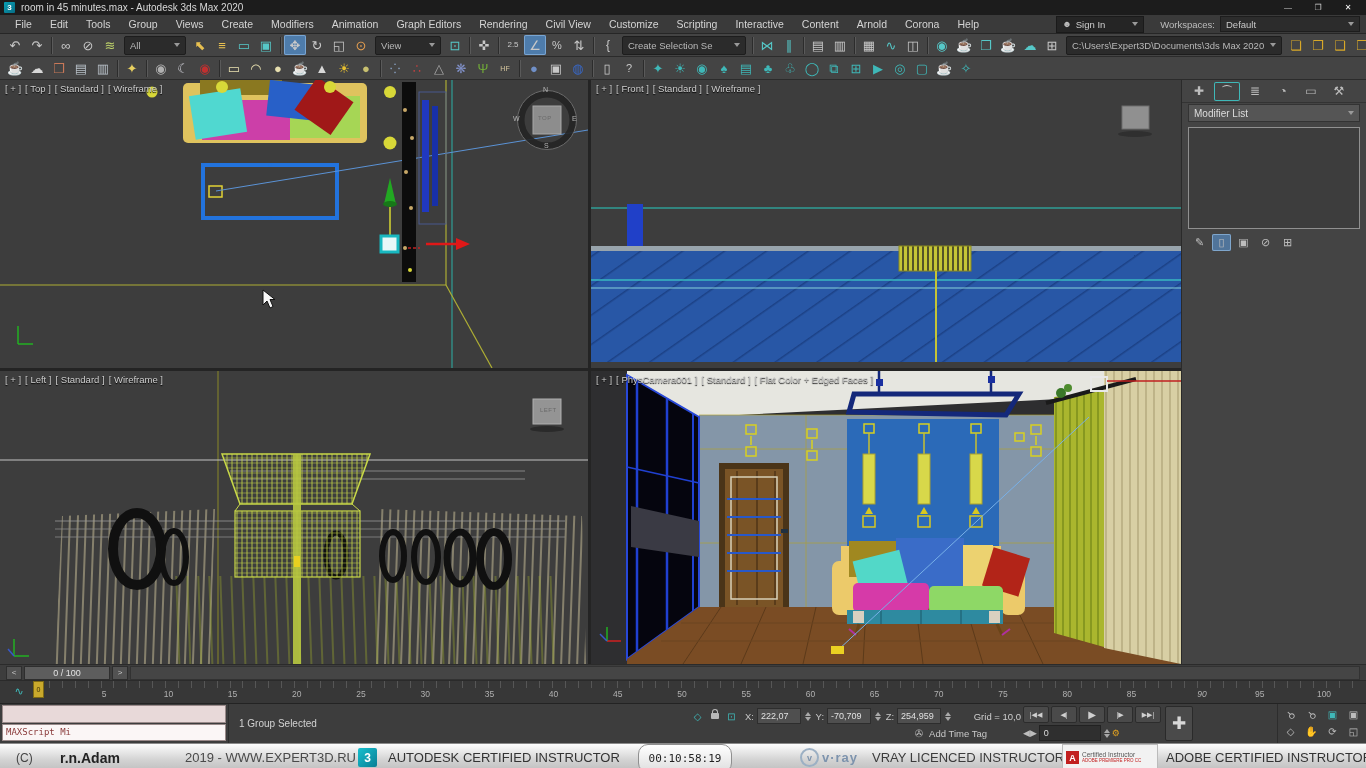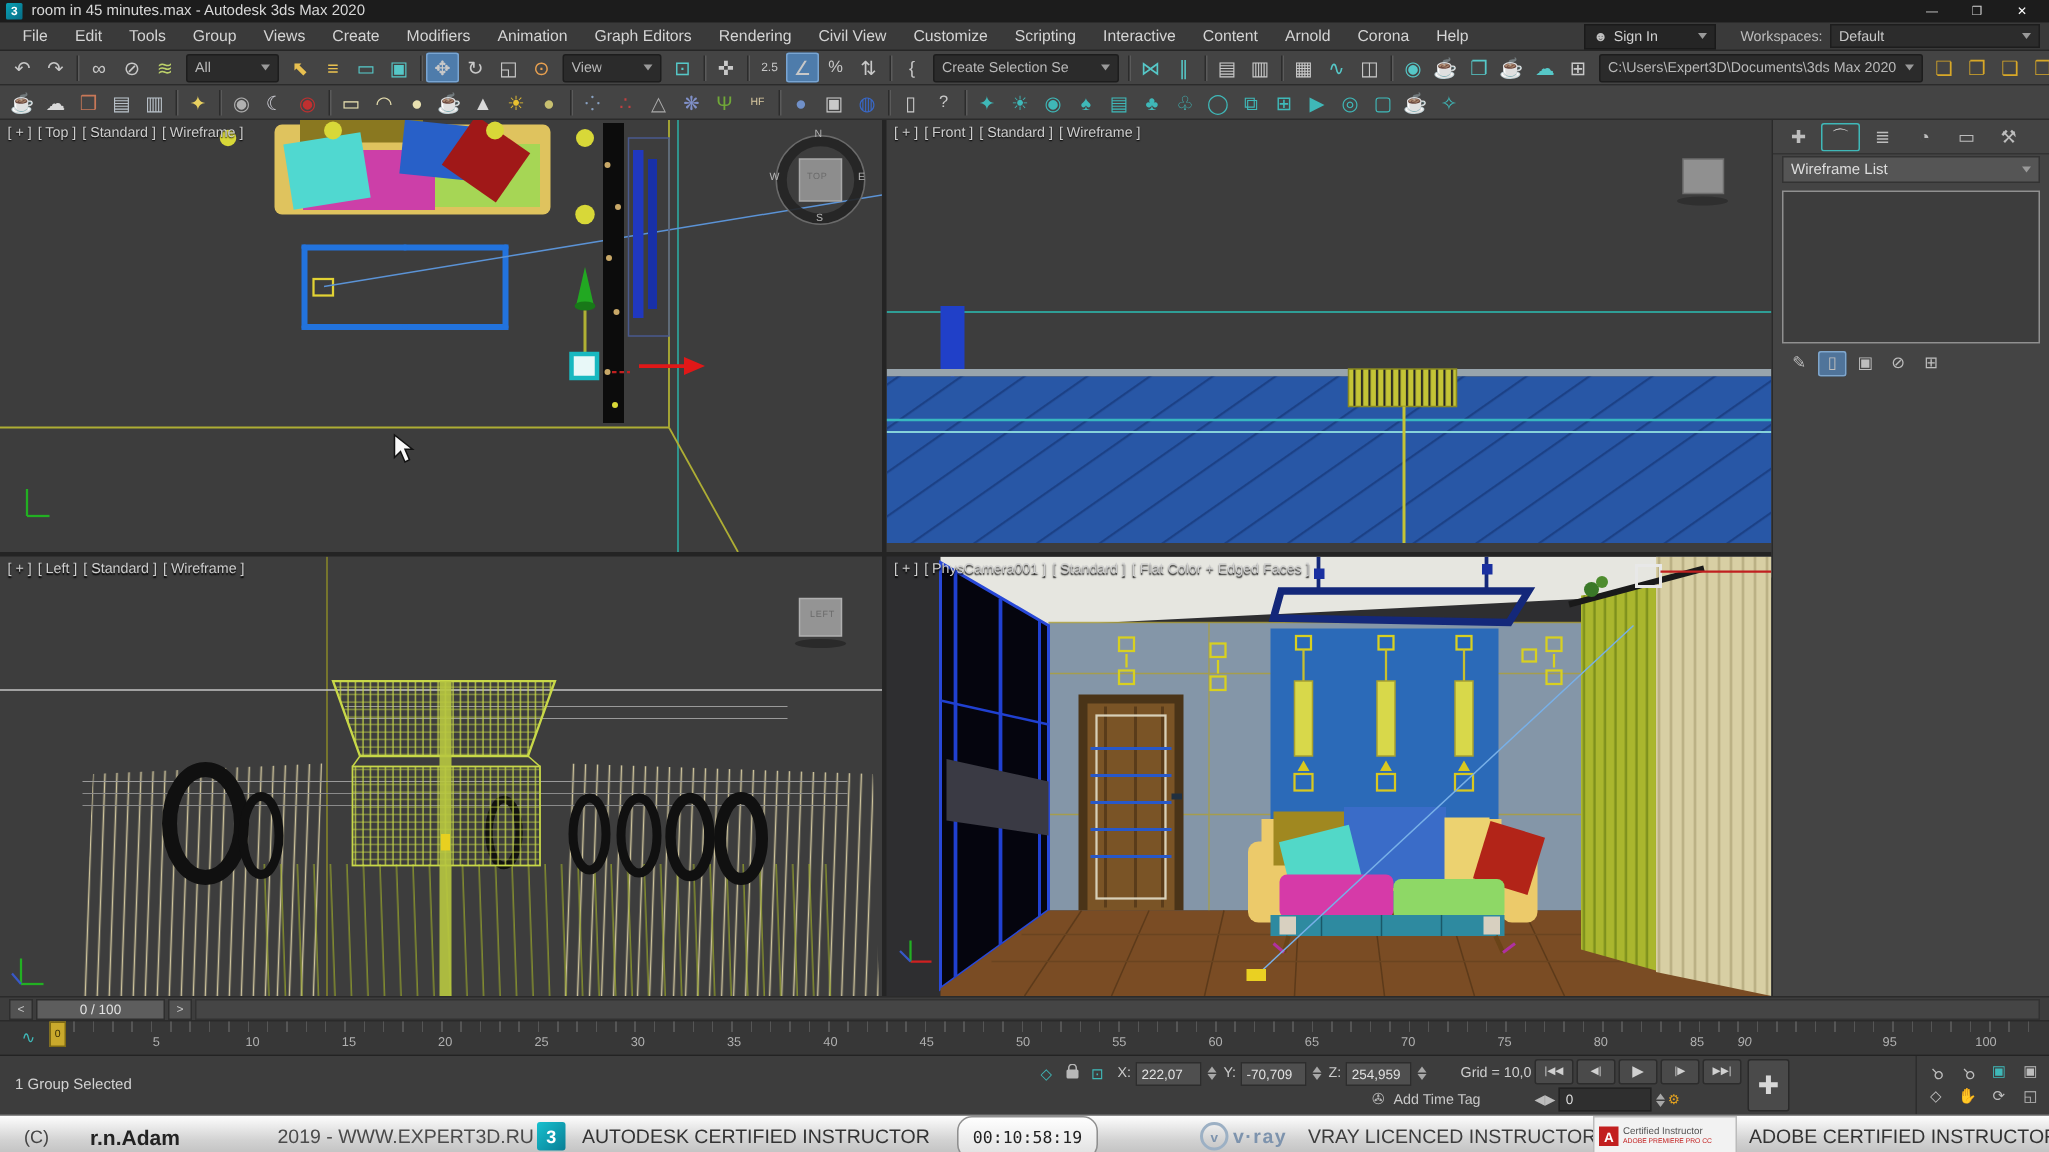--- a/index.html
+++ b/index.html
@@ -835,21 +835,21 @@
           <span class="g">◔</span>
         </div>
         <div class="cptab">
           <span class="g">▭</span>
         </div>
         <div class="cptab">
           <span class="g">⚒</span>
         </div>
       </div>
     <div id="cp-modlist">
-      <span>Wireframe List</span>
+      <span>Modifier List</span>
       <i class="car"></i>
     </div>
     <div id="cp-stack"></div>
     <div id="stack-tools">
         <div class="tbtn">
           <span class="g">✎</span>
         </div>
         <div class="tbtn hl">
           <span class="g">▯</span>
         </div>
@@ -889,27 +889,31 @@
       <span class="tick-label" style="left: 517.6px;">40</span>
       <span class="tick-label" style="left: 581.8px; text-align: center;">45</span>
       <span class="tick-label" style="left: 646px;">50</span>
       <span class="tick-label" style="left: 710.2px;">55</span>
       <span class="tick-label" style="left: 774.4px;">60</span>
       <span class="tick-label" style="left: 838.6px;">65</span>
       <span class="tick-label" style="left: 902.8px;">70</span>
       <span class="tick-label" style="left: 967px;">75</span>
       <span class="tick-label" style="left: 1031.2px;">80</span>
       <span class="tick-label" style="left: 1095.4px;">85</span>
-      <span class="tick-label" style="left: 1127px; font-style: italic;">90</span>
+      <span class="tick-label" style="left: 1166px; font-style: italic;">90</span>
       <span class="tick-label" style="left: 1223.8px;">95</span>
       <span class="tick-label" style="left: 1288px;">100</span>
     </div>
 </div>
 
 <div id="statusbar">
+  <div id="ms-box">
+    <div id="ms-top"></div>
+    <div id="ms-bottom">MAXScript Mi</div>
+  </div>
   <div id="prompts">
     <span class="line1">1 Group Selected</span>
   </div>
   <div id="coords">
     <div class="coord-row">
       <span id="st-toggles" style="display:flex">
           <div class="st-toggle">
             <span class="g" style="color: rgb(63, 184, 184);">◇</span>
           </div>
           <div class="st-toggle">

